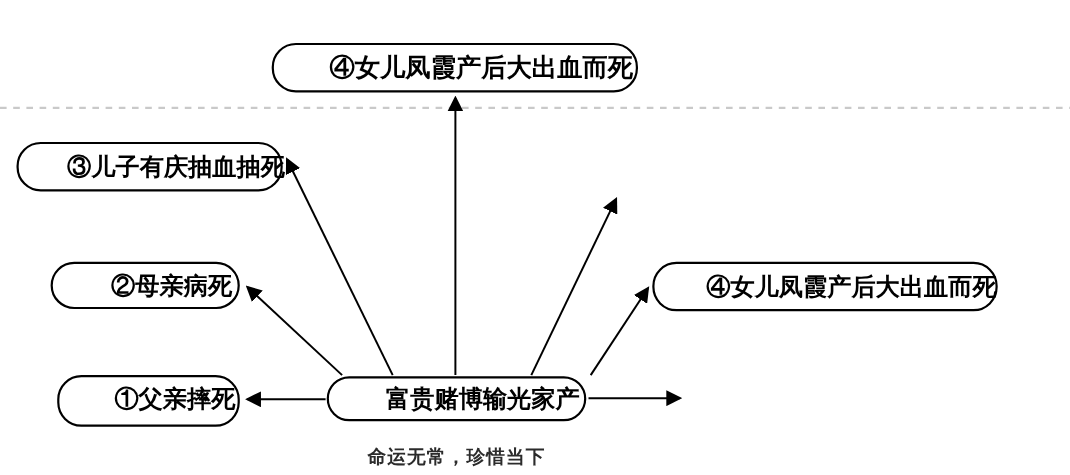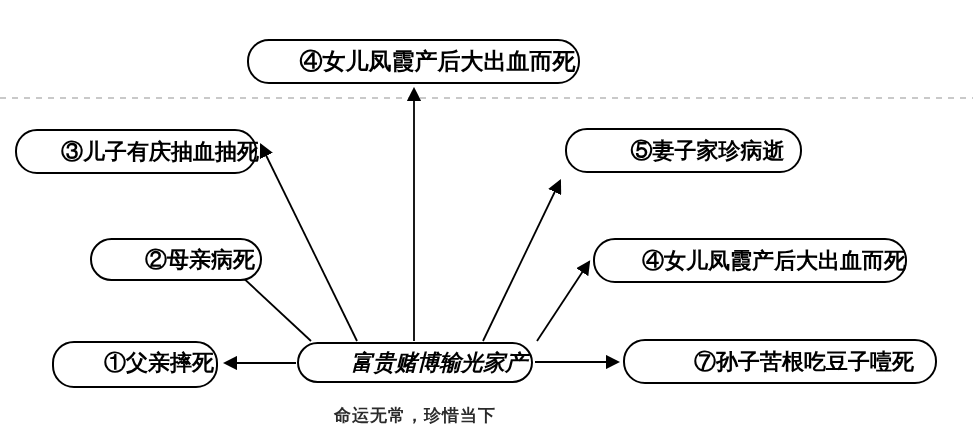--- a/index.html
+++ b/index.html
@@ -32,27 +32,27 @@
     align-items: center;
     justify-content: center;
     font-weight: bold;
     font-size: 22px;
     color: #000000;
     white-space: nowrap;
     line-height: 1;
     padding-left: 48px;
   }
   .node-b1 { left: 52px;  top: 341px; width: 166px; height: 47px; font-family: Liberation Mono, monospace; }
-  .node-b2 { left: 46px;  top: 238px; width: 172px; height: 43px; margin-left: 44px; }
+  .node-b2 { left: 46px;  top: 238px; width: 172px; height: 43px; }
   .node-b3 { left: 15px;  top: 129px; width: 242px; height: 45px; }
   .node-b4 { left: 247px; top: 39px;  width: 333px; height: 45px; font-size: 23px; }
   .node-b5 { left: 565px; top: 128px; width: 237px; height: 45px; }
   .node-b6 { left: 593px; top: 238px; width: 314px; height: 45px; }
   .node-b7 { left: 623px; top: 339px; width: 314px; height: 45px; }
-  .node-center { left: 297px; top: 342px; width: 236px; height: 41px; font-size: 22px; font-style: italic; }
+  .node-center { left: 297px; top: 342px; width: 236px; height: 41px; font-size: 22px; }
   .caption {
     position: absolute;
     left: 0;
     top: 404px;
     width: 830px;
     text-align: center;
     font-size: 17px;
     font-weight: bold;
     color: #2b2b2b;
     letter-spacing: 1px;
@@ -88,23 +88,21 @@
   </svg>
 
   <div class="node node-b1">①父亲摔死</div>
 
   <div class="node node-b2">②母亲病死</div>
 
   <div class="node node-b3">③儿子有庆抽血抽死</div>
 
   <div class="node node-b4">④女儿凤霞产后大出血而死</div>
 
-  <div class="node node-b5">⑤妻子家珍病逝</div>
 
   <div class="node node-b6">④女儿凤霞产后大出血而死</div>
 
-  <div class="node node-b7">⑦孙子苦根吃豆子噎死</div>
 
   <div class="node node-center">富贵赌博输光家产</div>
 
   <div class="caption">命运无常，珍惜当下</div>
 
 </div>
 
 </body></html>

